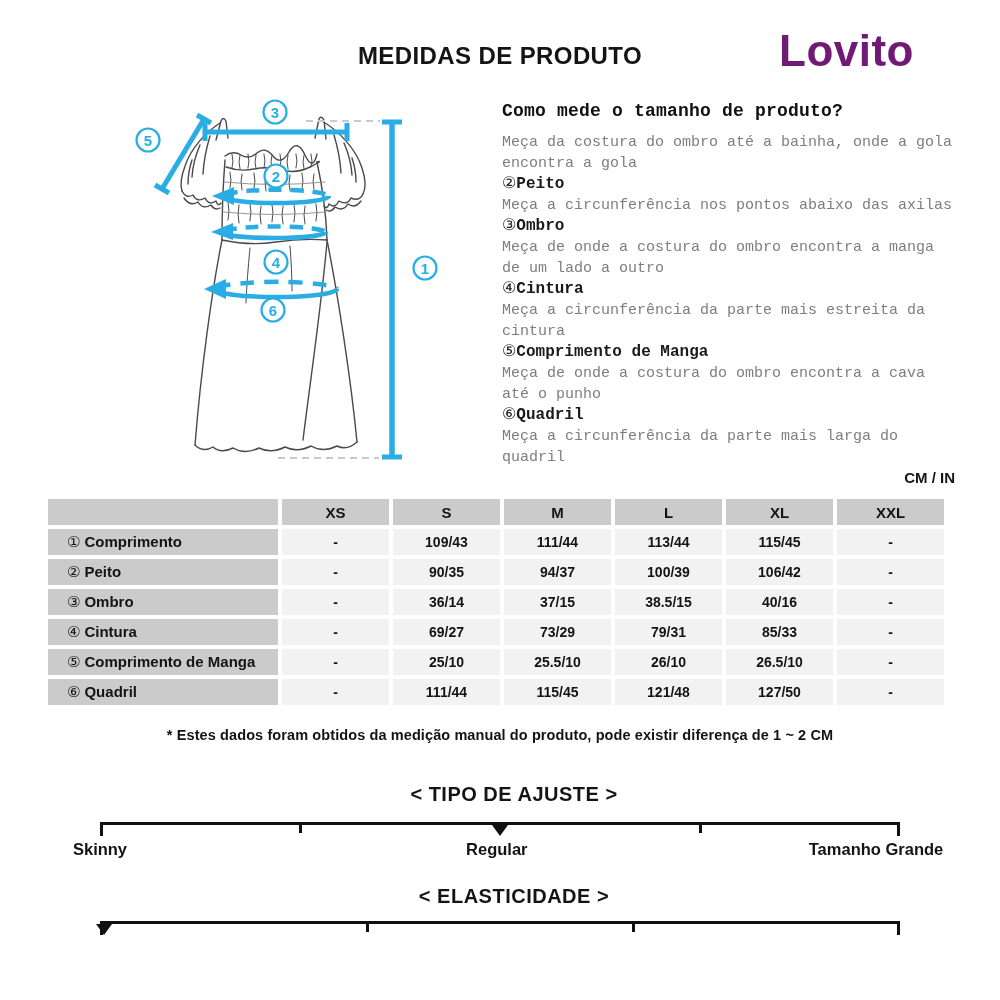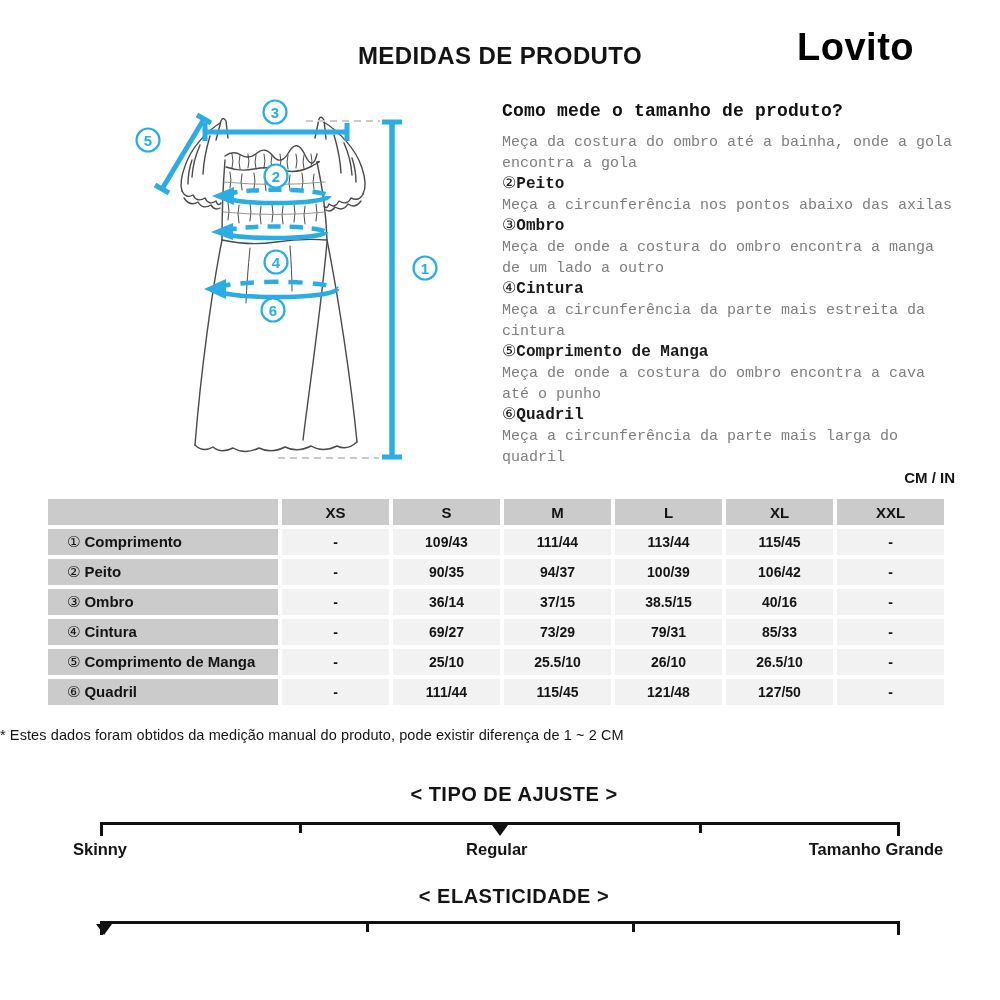--- a/index.html
+++ b/index.html
@@ -7,41 +7,41 @@
   #page {
     position:relative; width:1000px; height:936px; background:#ffffff; overflow:hidden;
     font-family:"Liberation Sans","DejaVu Sans",sans-serif; color:#141414;
   }
   .page-title {
     position:absolute; top:42px; left:0; width:1000px; text-align:center;
     font-size:24px; font-weight:bold; letter-spacing:0.4px;
   }
   .brand-logo {
     position:absolute; top:26px; right:86px;
-    font-size:38px; font-weight:bold; letter-spacing:0.5px; color:#000000;
+    font-size:44px; font-weight:bold; letter-spacing:0.5px; color:#701a75;
   }
   
   .diagram { position:absolute; left:100px; top:90px; }
   
   .instructions { position:absolute; left:502px; top:101px; width:455px;font-family:Liberation Mono, monospace; }
   .instructions h2 { font-size:18px; font-weight:bold; color:#111; margin-bottom:11px; letter-spacing:0.2px; }
   .mi-label { font-size:16px; font-weight:bold; line-height:21px; color:#1a1a1a; }
   .mi-num  { font-weight:normal; font-size:16px; }
   .mi-desc { font-size:15px; line-height:21px; color:#7e7e7e; }
   
   .units-label { position:absolute; top:469px; right:45px; font-size:15px; font-weight:bold; }
   table.size-table { position:absolute; top:495px; left:44px; border-collapse:separate; border-spacing:4px; }
   table.size-table th, table.size-table td { height:26px; vertical-align:middle; }
   table.size-table th.col-head { background:#cbcbcb; font-size:15px; font-weight:bold; width:107px; text-align:center; }
   table.size-table th.corner { background:#cbcbcb; width:230px; }
   table.size-table th.row-head { background:#cbcbcb; width:230px; text-align:left; padding-left:19px; font-size:15px; font-weight:bold; white-space:nowrap; }
   table.size-table td.val { background:#f2f2f2; width:107px; text-align:center; font-size:14px; font-weight:bold; }
   .circ-num { font-weight:normal; margin-right:4px; }
   
-  .footnote { position:absolute; top:727px; left:0; width:1000px; font-size:14.5px; font-weight:normal; letter-spacing:0.1px; }
+  .footnote { position:absolute; top:727px; left:0; width:1000px; text-align:center; font-size:14.5px; font-weight:bold; letter-spacing:0.1px; }
   
   .scale-heading { position:absolute; left:0; width:1000px; text-align:center; font-size:20px; font-weight:bold; letter-spacing:0.5px;padding-left:28px; }
   #fit-heading { top:783px; }
   #ela-heading { top:885px; }
   .track { position:absolute; left:100px; width:800px; height:16px; }
   #fit-track { top:822px; }
   #ela-track { top:921px; }
   .track .line { position:absolute; top:0; left:0; width:100%; height:3px; background:#111; }
   .tick { position:absolute; top:0; width:3px; background:#111; }
   .tick.end { height:14px; }

